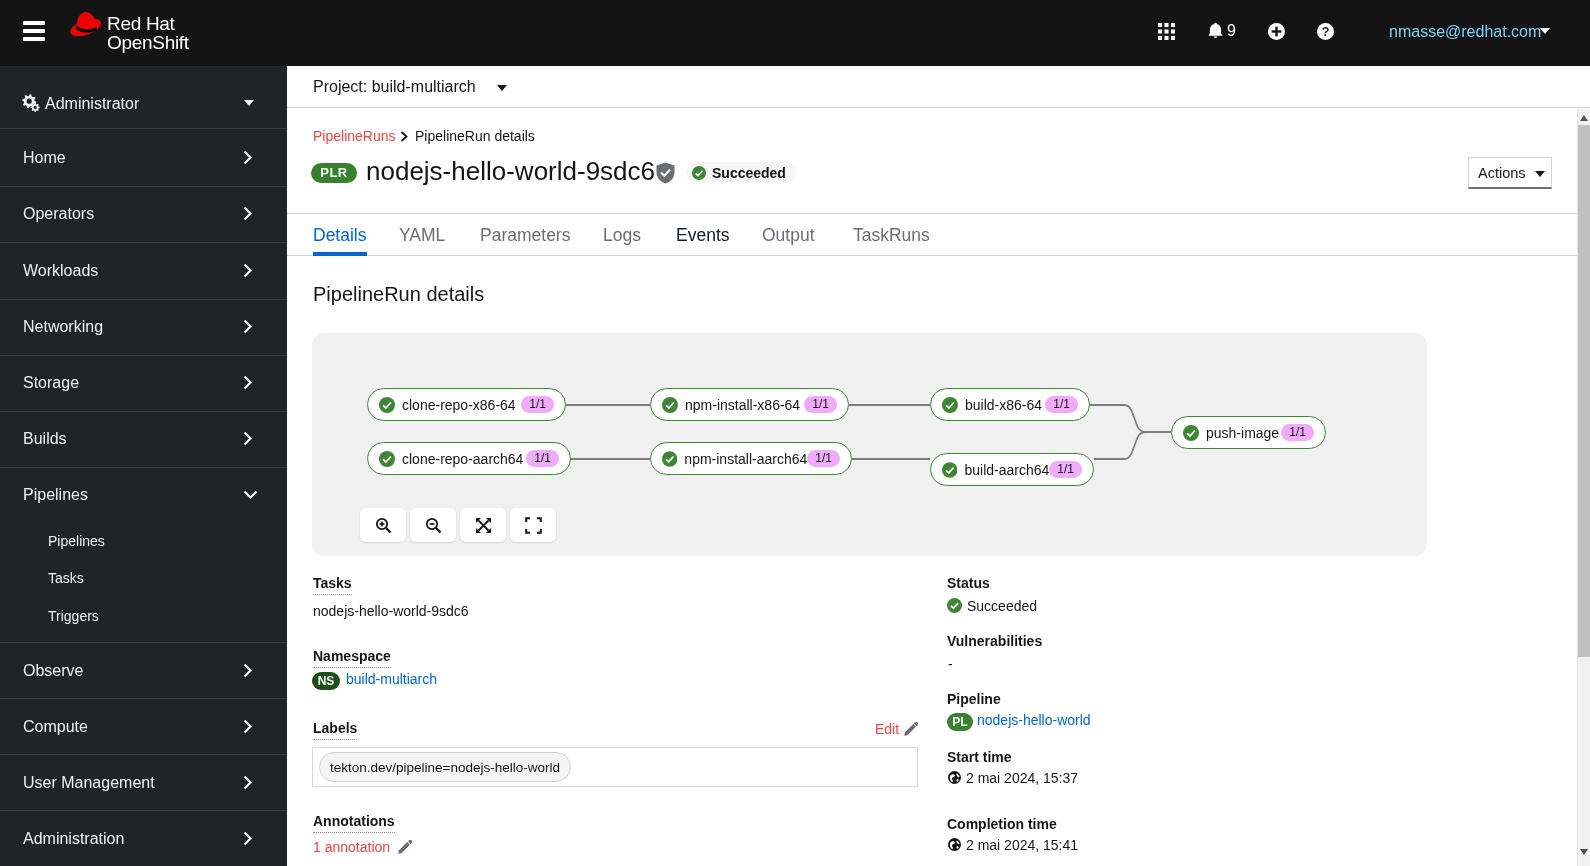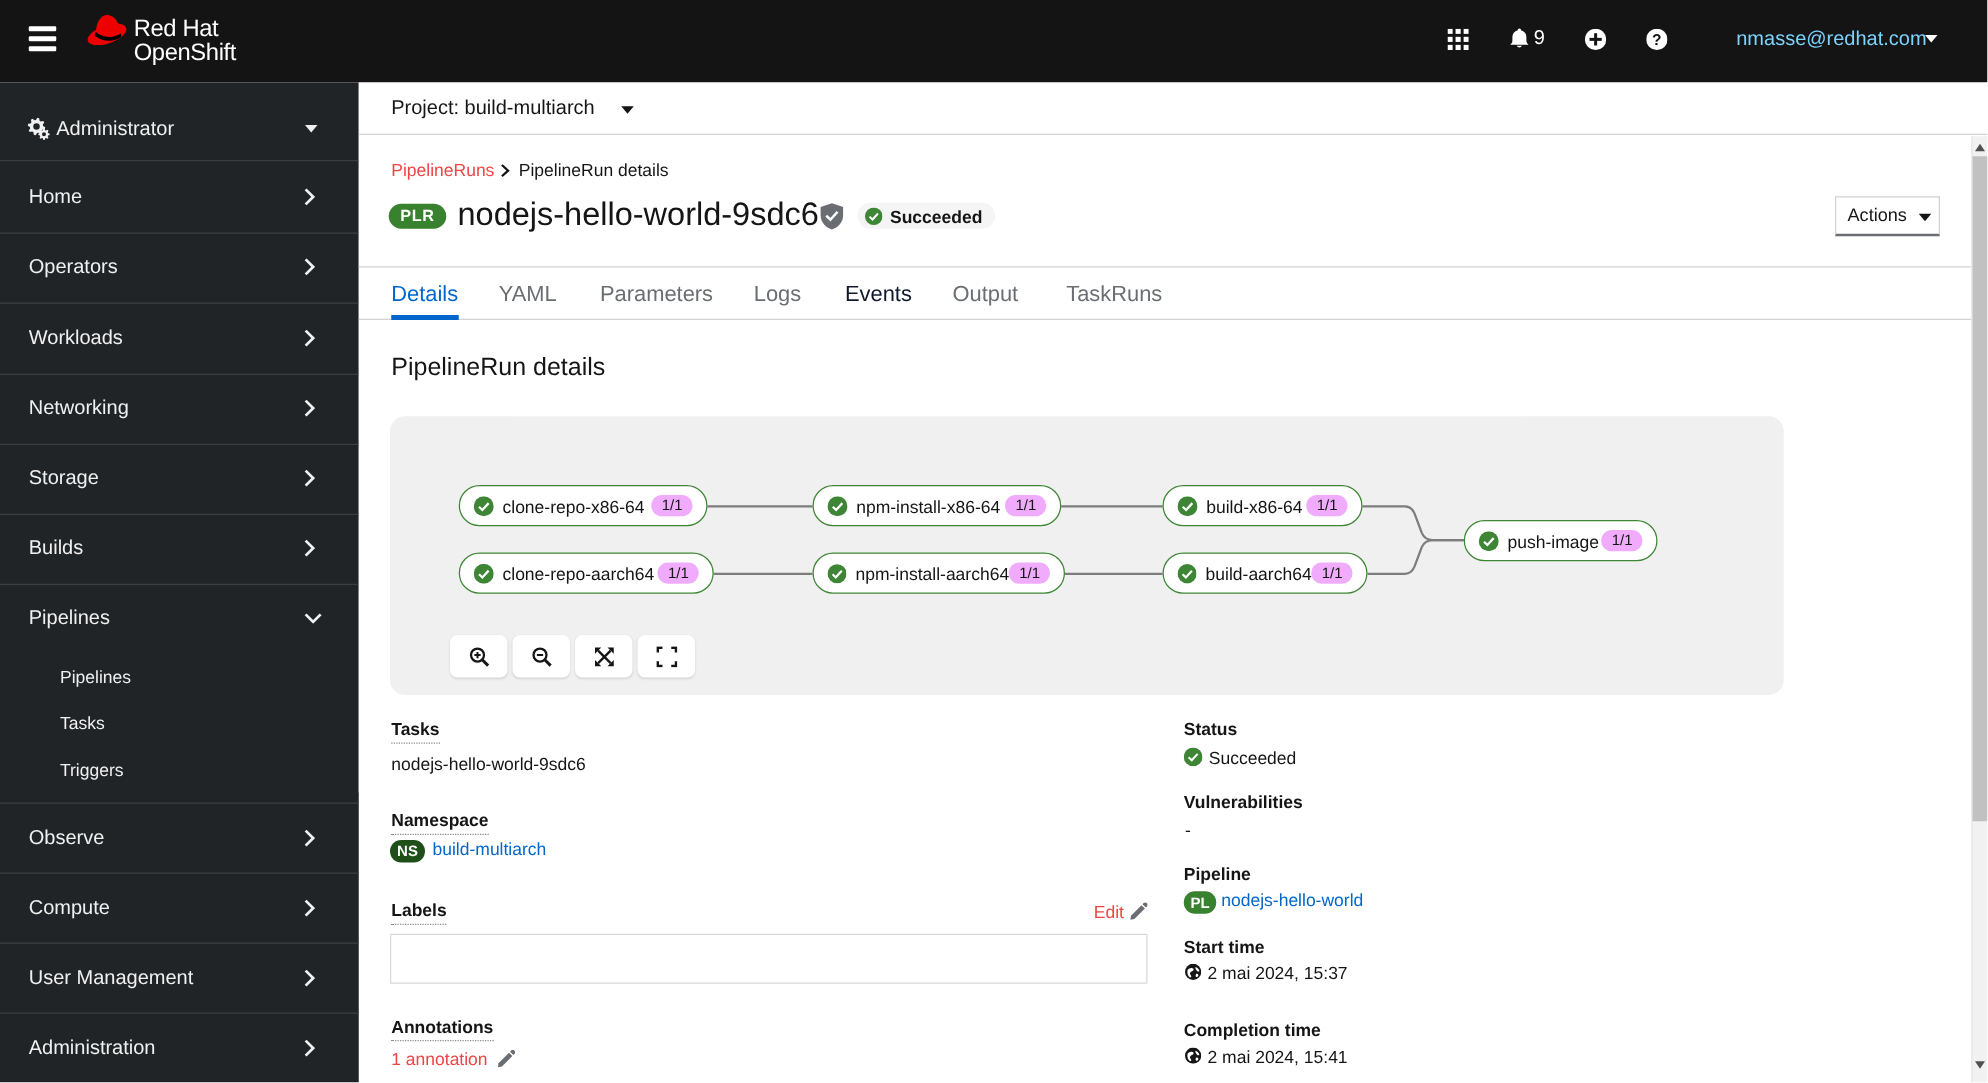--- a/index.html
+++ b/index.html
@@ -258,21 +258,21 @@
       <span class="b">1/1</span>
   </div>
   <div class="pill" style="left:650px;top:442px;width:202px">
     <svg width="16" height="16" viewBox="0 0 16 16">
         <circle cx="8" cy="8" r="8" fill="#3e8635"></circle>
         <path d="M4.2 8.4 L6.9 11 L11.9 5.5" stroke="#fff" stroke-width="1.8" fill="none"></path>
       </svg>
     <span class="t">npm-install-aarch64</span>
       <span class="b">1/1</span>
   </div>
-  <div class="pill" style="left:930px;top:442px;width:164px">
+  <div class="pill" style="left:930px;top:453px;width:164px">
     <svg width="16" height="16" viewBox="0 0 16 16">
         <circle cx="8" cy="8" r="8" fill="#3e8635"></circle>
         <path d="M4.2 8.4 L6.9 11 L11.9 5.5" stroke="#fff" stroke-width="1.8" fill="none"></path>
       </svg>
     <span class="t">build-aarch64</span>
       <span class="b">1/1</span>
   </div>
 
   <div class="zbtn" style="left:360px;top:508px">
     <svg width="17" height="17" viewBox="0 0 17 17">
@@ -317,20 +317,21 @@
   <div class="lbl" style="left:313px;top:648px"><span>Namespace</span></div>
   <div class="abs" style="left:312px;top:672px;width:28px;height:18px;background:#1e4f18;border-radius:9px;color:#fff;font-size:12px;font-weight:bold;text-align:center;line-height:18px">NS</div>
   <div class="val link" style="left:346px;top:671px">build-multiarch</div>
   <div class="lbl" style="left:313px;top:720px"><span>Labels</span></div>
   <div class="abs" style="left:875px;top:721px;font-size:14px"><span class="link">Edit</span></div>
   <svg class="abs" style="left:904px;top:722px" width="14" height="14" viewBox="0 0 14 14">
       <path d="M0.8 10.5 L9.2 2.1 L11.9 4.8 L3.5 13.2 L0.3 13.7 Z" fill="#6a6e73"></path>
       <path d="M10 1.3 L11.3 0 C11.8 -0.4 12.6 -0.4 13.1 0.1 L13.9 0.9 C14.4 1.4 14.4 2.2 13.9 2.7 L12.7 4 Z" fill="#6a6e73"></path>
     </svg>
   <div class="abs" style="left:312px;top:747px;width:606px;height:40px;border:1px solid #d9d9d9"></div>
+  <div class="abs" style="left:319px;top:752px;height:30px;background:#f5f5f5;border:1px solid #d2d2d2;border-radius:15px;display:flex;align-items:center;padding:0 10px;font-size:13.5px">tekton.dev/pipeline=nodejs-hello-world</div>
   <div class="lbl" style="left:313px;top:813px"><span>Annotations</span></div>
   <div class="abs" style="left:313px;top:839px;font-size:14px"><span class="link">1 annotation</span></div>
   <svg class="abs" style="left:398px;top:840px" width="14" height="14" viewBox="0 0 14 14">
       <path d="M0.8 10.5 L9.2 2.1 L11.9 4.8 L3.5 13.2 L0.3 13.7 Z" fill="#6a6e73"></path>
       <path d="M10 1.3 L11.3 0 C11.8 -0.4 12.6 -0.4 13.1 0.1 L13.9 0.9 C14.4 1.4 14.4 2.2 13.9 2.7 L12.7 4 Z" fill="#6a6e73"></path>
     </svg>
 
   <div class="lbl" style="left:947px;top:575px">Status</div>
   <svg class="abs" style="left:947px;top:598px" width="15" height="15" viewBox="0 0 15 15">
       <circle cx="7.5" cy="7.5" r="7.5" fill="#3e8635"></circle>

